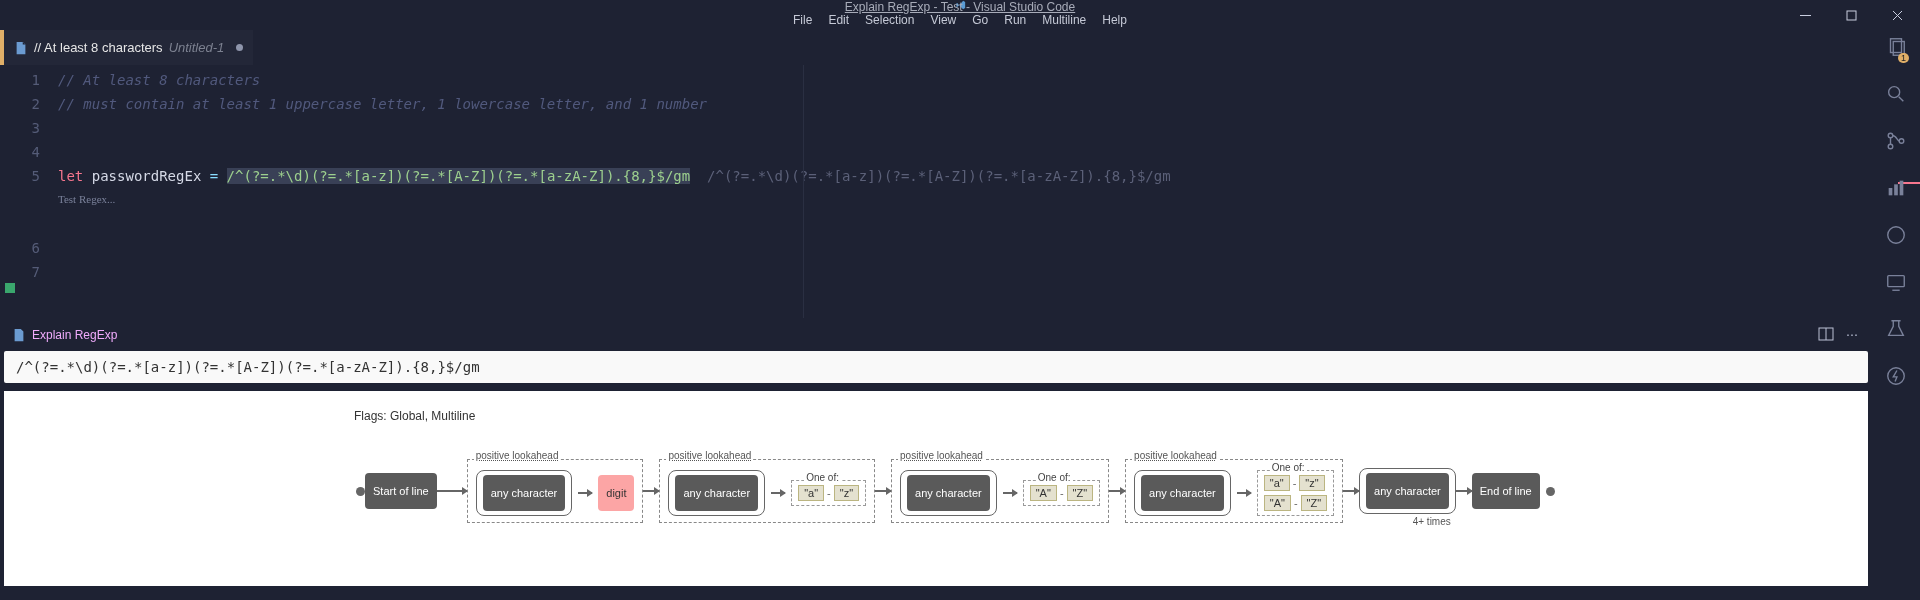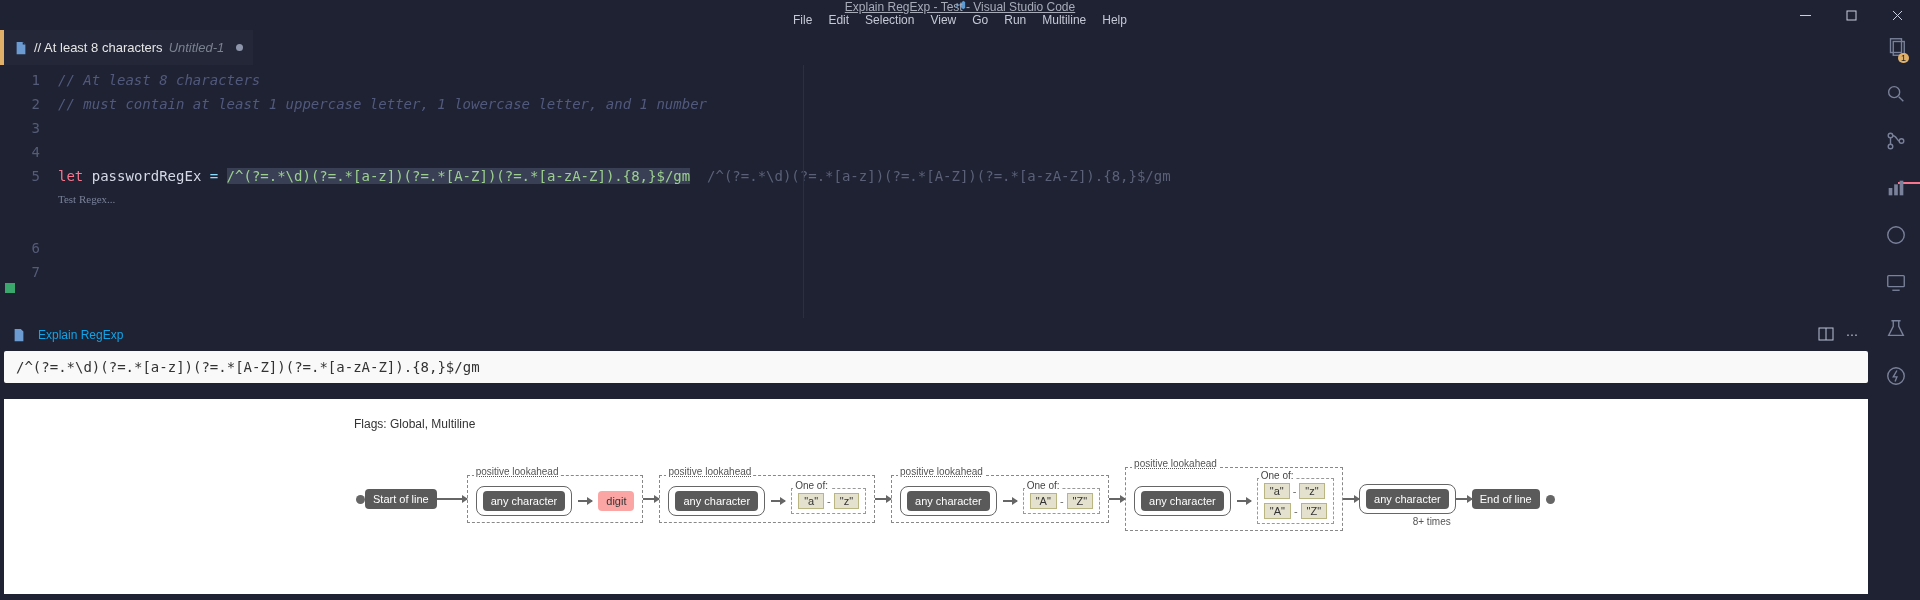--- a/index.html
+++ b/index.html
@@ -43,44 +43,44 @@
 .op { color:#89ddff; }
 .rx { color:#9dd08e; }
 .rxb { background:#394056; }
 .rxov { color:#5b6078; }
 .codelens { position:absolute; left:0; top:122px; font-size:11px; color:#7a819a; font-family:"Segoe UI"; }
 .gm { position:absolute; left:5px; top:218px; width:10px; height:10px; background:#3aa76d; }
 .vsep { position:absolute; right:1068px; top:0; bottom:0; width:1px; background:#2a2f42; }
 
 
 .panhdr { height:33px; background:#1e2233; display:flex; align-items:center; border-top:1px solid #1e2233; }
-.panhdr .ptab { display:flex; align-items:flex-start; gap:12px; padding:0 12px; color:#0ea5e9; }
+.panhdr .ptab { display:flex; align-items:flex-start; gap:6px; padding:0 12px; color:#f0abfc; }
 .panhdr .pico { width:14px; height:14px; }
 .panhdr .pr { margin-left:auto; display:flex; align-items:center; gap:12px; padding-right:14px; color:#bcc1d6; }
 
 
 .panel { height:249px; background:#1e2233; padding:0 4px 4px 4px; }
 .regexbox { background:#f9f9f9; color:#333; font-family:Consolas,monospace; font-size:14px; padding:8px 12px; border-radius:2px; }
-.diagram { background:#fff; color:#222; height:195px; margin-top:16px; position:relative; overflow:hidden;text-decoration:underline; }
+.diagram { background:#fff; color:#222; height:195px; margin-top:8px; position:relative; overflow:hidden;text-decoration:underline; }
 .flags { position:absolute; left:350px; top:18px; font-size:12px; color:#333; }
 
 
 .rail { position:absolute; left:352px; top:68px; display:flex; align-items:center; }
 .seg { display:flex; align-items:center; }
 .arrow { width:30px; height:2px; background:#666; position:relative; }
 .arrow::after { content:""; position:absolute; right:-1px; top:-3px; border-left:6px solid #666; border-top:4px solid transparent; border-bottom:4px solid transparent; }
 .dotn { width:9px; height:9px; border-radius:50%; background:#666; }
-.pill { border-radius:4px; padding:4px 8px; font-size:11px; color:#fff; }
+.pill { border-radius:4px; padding:12px 8px; font-size:11px; color:#fff; }
 .dark { background:#5a5a5a; }
 .green { background:#fca5a5; color:#333; }
 .look { border:1px dashed #888; padding:10px 8px 6px 8px; position:relative; display:flex; align-items:center; gap:6px; }
 .looklbl { position:absolute; top:-10px; left:6px; font-size:10px; color:#555; text-decoration:underline dotted; background:#fff; padding:0 2px; }
 .loop { border:1px solid #666; border-radius:8px; padding:4px 6px; display:flex; align-items:center; }
 .oneof { border:1px dashed #999; padding:4px 6px; position:relative; }
-.oneof .oolbl { position:absolute; top:-9px; left:1px; font-size:10px; color:#444; background:#fff; padding:0 2px; }
+.oneof .oolbl { position:absolute; top:-9px; left:12px; font-size:10px; color:#444; background:#fff; padding:0 2px; }
 .chbox { background:#e4e1cf; border:1px solid #bbb581; padding:1px 5px; font-size:11px; color:#333; display:inline-block; }
 .dash { color:#666; padding:0 3px; font-size:11px; }
 .stack { display:flex; flex-direction:column; gap:4px; }
 .row { display:flex; align-items:center; }
 .tms { position:absolute; right:4px; bottom:-14px; font-size:10px; color:#555; }
 </style>
 </head>
 <body>
 
 <div class="titlebar">
@@ -284,21 +284,21 @@
                   <span class="dash">-</span>
                   <span class="chbox">"Z"</span>
                 </div>
             </div>
           </div>
         </div>
         <div class="arrow" style="width:16px"></div>
 
         <div class="loop" style="position:relative">
           <div class="pill dark">any character</div>
-          <div class="tms">8+ times</div>
+          <div class="tms">4+ times</div>
         </div>
         <div class="arrow" style="width:16px"></div>
         <div class="pill dark">End of line</div>
         <div class="dotn" style="margin-left:6px"></div>
       </div>
     </div>
   </div>
 
 </div>
 

